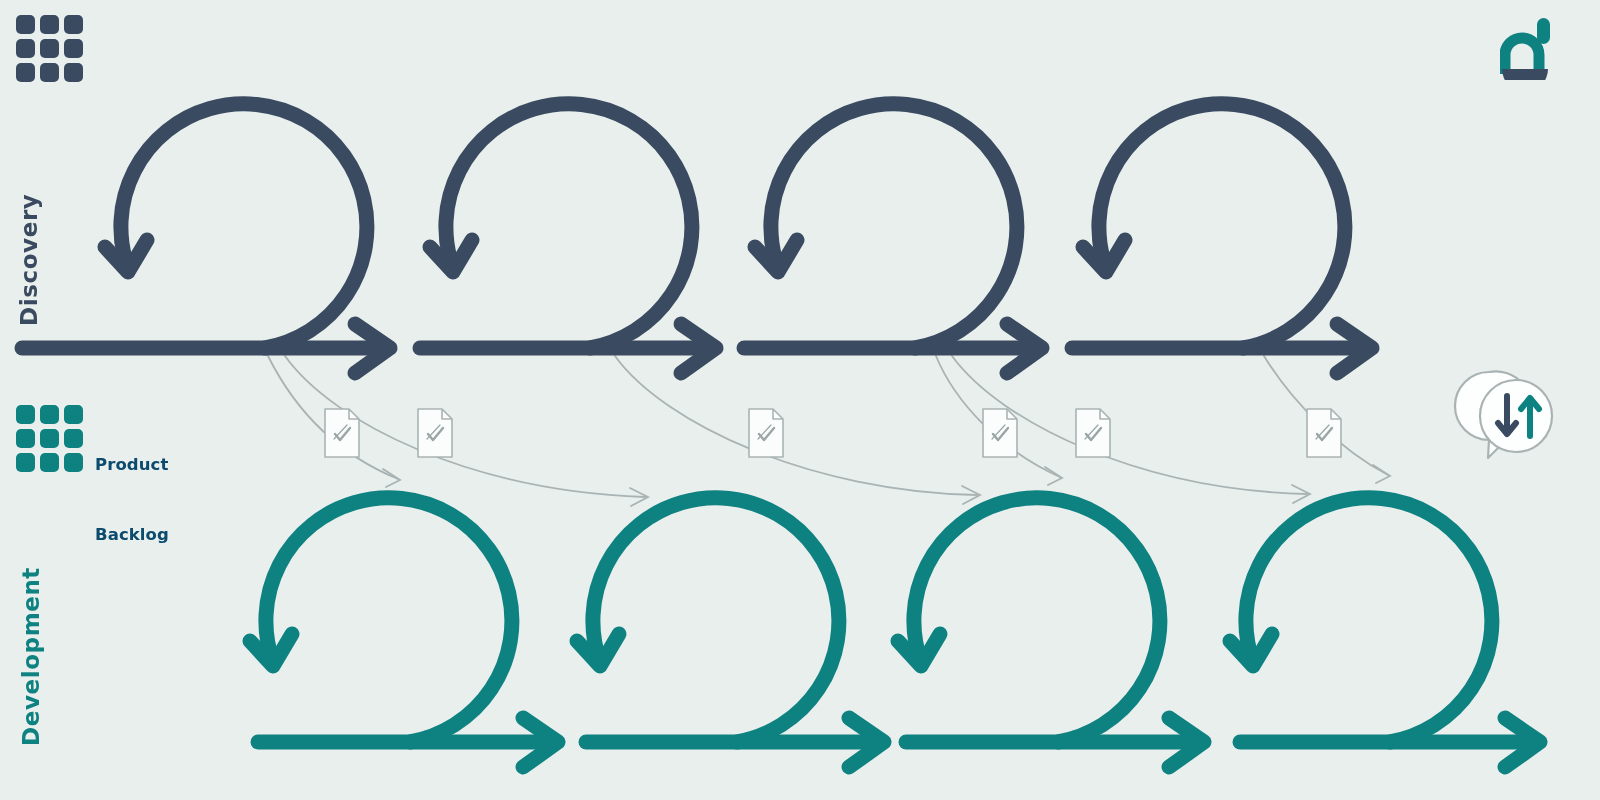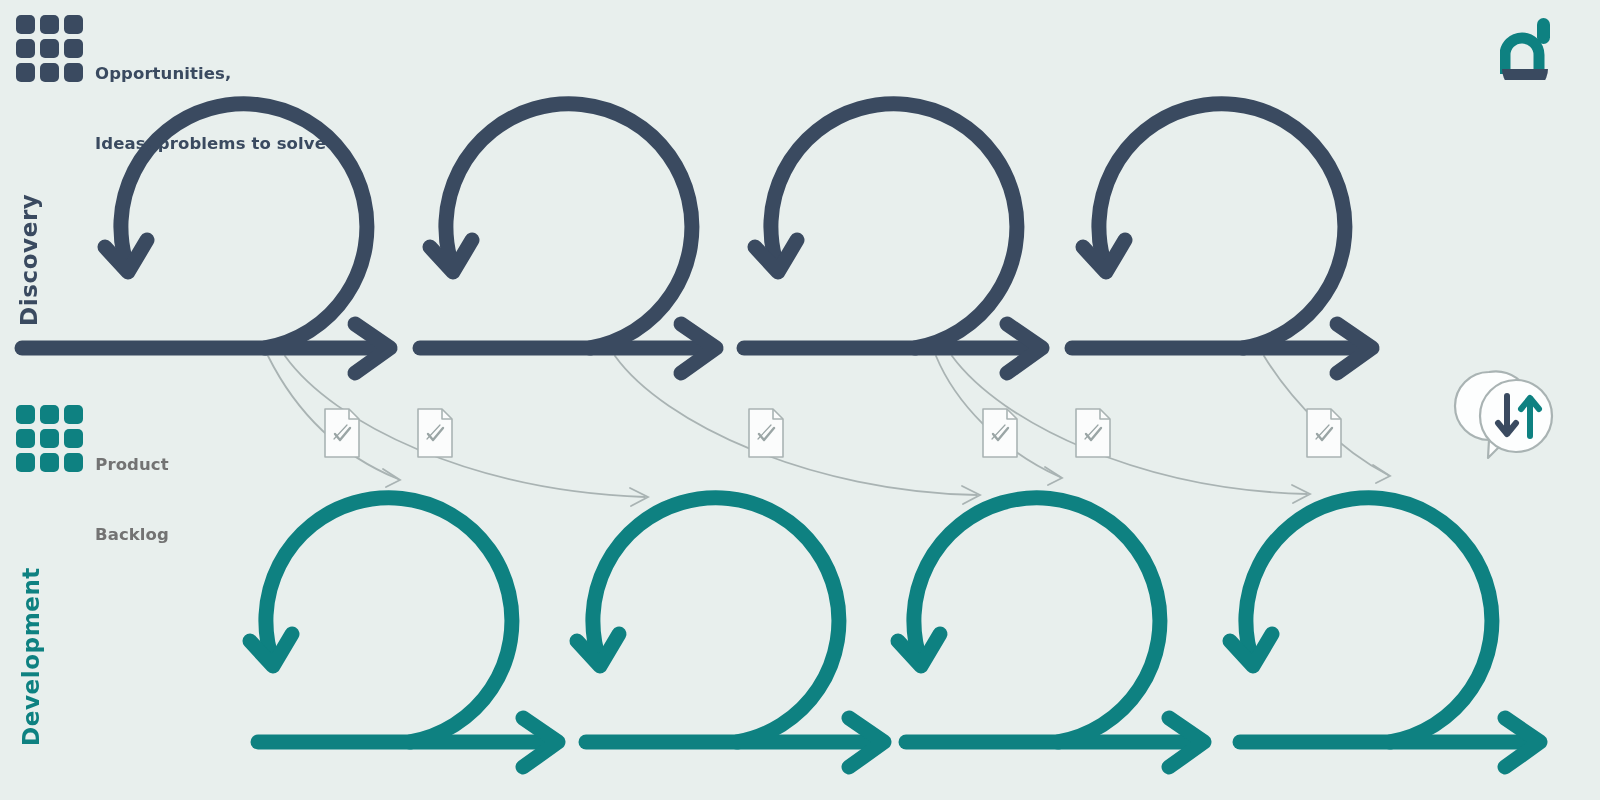--- a/index.html
+++ b/index.html
@@ -54,22 +54,21 @@
     white-space: pre;
   }
   #label-opportunities {
     left: 95px;
     top: 15px;
     color: #3a4a60;
   }
   #label-backlog {
     left: 95px;
     top: 406px;
-    color: #737373;
-    text-align: center;
+    color: #0c4a6e;
   }
 
   .side-label {
     position: absolute;
     font-weight: 700;
     font-size: 23px;
     letter-spacing: 0.6px;
     transform-origin: left bottom;
     white-space: nowrap;
   }
@@ -231,24 +230,20 @@
     <span></span>
     <span></span>
     <span></span>
     <span></span>
     <span></span>
     <span></span>
     <span></span>
     <span></span>
   </div>
 
-  <div class="legend-text" id="label-opportunities">
-    <div>Opportunities,</div>
-    <div>Ideas, problems to solve</div>
-  </div>
 
   <div class="legend-text" id="label-backlog">
     <div>Product</div>
     <div>Backlog</div>
   </div>
 
   <div class="side-label" id="label-discovery">Discovery</div>
 
   <div class="side-label" id="label-development">Development</div>
 

